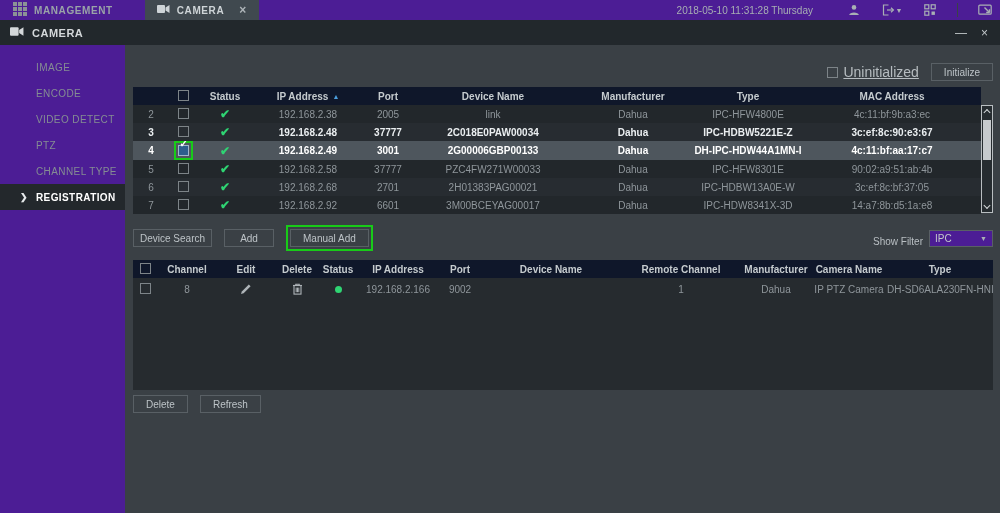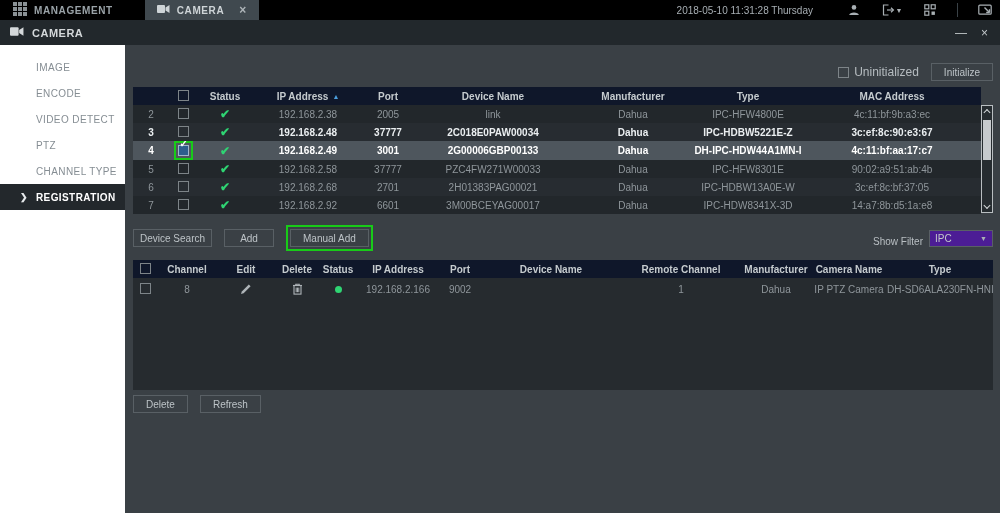--- a/index.html
+++ b/index.html
@@ -1,52 +1,52 @@
 <!DOCTYPE html>
 <html><head>
 <meta charset="utf-8">
 <style>
   * { box-sizing: border-box; margin: 0; padding: 0; }
   html,body { width:1000px; height:513px; overflow:hidden; }
   body { font-family:"Liberation Sans",sans-serif; background:#3a4045; color:#9aa1a6; }
 
   
-  .topbar { height:20px; background:#000000; display:flex; align-items:stretch; justify-content:space-between; font-size:10px; }
+  .topbar { height:20px; background:#4c1d95; display:flex; align-items:stretch; justify-content:space-between; font-size:10px; }
   .topbar-left { display:flex; align-items:stretch; }
   .tab { display:flex; align-items:center; gap:7px; padding:0 12px; color:#9aa3a8; font-weight:bold; letter-spacing:.6px; cursor:default; }
   .tab.mgmt { padding-left:13px; }
   .tab.active { background:#40494f; color:#ced4d7; margin-left:20px; }
   .tab-close { margin-left:8px; color:#aeb5b9; font-size:12px; line-height:1; }
   .topbar-right { display:flex; align-items:center; gap:8px; }
   .datetime { color:#a7aeb3; margin-right:18px; }
   .tb-icon { display:flex; align-items:center; justify-content:center; width:30px; height:20px; color:#a9b0b4; }
   .tb-divider { width:1px; height:14px; background:#3a4247; margin:0 4px; }
   .caret-down { font-size:7px; margin-left:1px; color:#a9b0b4; }
 
   
   .titlebar { height:25px; background:#22282c; display:flex; align-items:center; justify-content:space-between; padding:0 12px 0 10px; }
   .title-left { display:flex; align-items:center; gap:8px; color:#d4d8da; font-size:11px; font-weight:bold; letter-spacing:.5px; }
   .win-controls { display:flex; align-items:center; gap:14px; color:#c3c8cb; font-size:12px; }
   .win-controls span { cursor:default; }
 
   
   .main { display:flex; height:468px; }
-  .sidebar { width:125px; background:#ffffff; padding-top:9px; flex:none; }
+  .sidebar { width:125px; background:#4c1d95; padding-top:9px; flex:none; }
   .side-item { height:26px; display:flex; align-items:center; padding-left:36px; color:#858d93; font-size:10px; letter-spacing:.4px; position:relative; cursor:default; }
   .side-item.active { background:#23282c; color:#ffffff; font-weight:bold; }
   .side-item.active .side-arrow { position:absolute; left:20px; top:50%; transform:translateY(-50%); font-size:9px; color:#e7eaec; }
 
   .content { flex:1; padding:0 7px 0 8px; background:#3a4045; }
 
   
   .init-row { display:flex; justify-content:flex-end; align-items:center; gap:12px; margin-top:17px; height:20px; }
   .cb { display:inline-block; width:11px; height:11px; border:1px solid #7d8488; background:transparent; position:relative; flex:none; }
   .cb.checked { background:#2e5d8d; border-color:#9fb7cc; }
   .cb.checked::after { content:"✓"; position:absolute; left:1px; top:-2px; font-size:10px; color:#fff; }
-  .cb-label { font-size:12px; color:#b6bcc0; display:flex; align-items:center; gap:5px; }
+  .cb-label { font-size:14px; color:#b6bcc0; display:flex; align-items:center; gap:5px;text-decoration:underline; }
   .btn { display:inline-flex; align-items:center; justify-content:center; border:1px solid #596065; background:transparent; color:#bdc3c7; font-size:10px; height:18px; padding:0 12px; font-family:inherit; cursor:default; }
   .btn.initialize { min-width:48px; }
 
   
   .upper-wrap { display:flex; margin-top:5px; }
   table { border-collapse:collapse; table-layout:fixed; font-size:10px; }
   table.upper { width:848px; }
   table.lower { width:860px; margin-top:11px; }
   th { background:#0f172a; color:#c5cbce; font-weight:bold; height:18px; text-align:center; white-space:nowrap; overflow:hidden; }
   td { height:18px; text-align:center; color:#8f969b; white-space:nowrap; overflow:hidden; }

